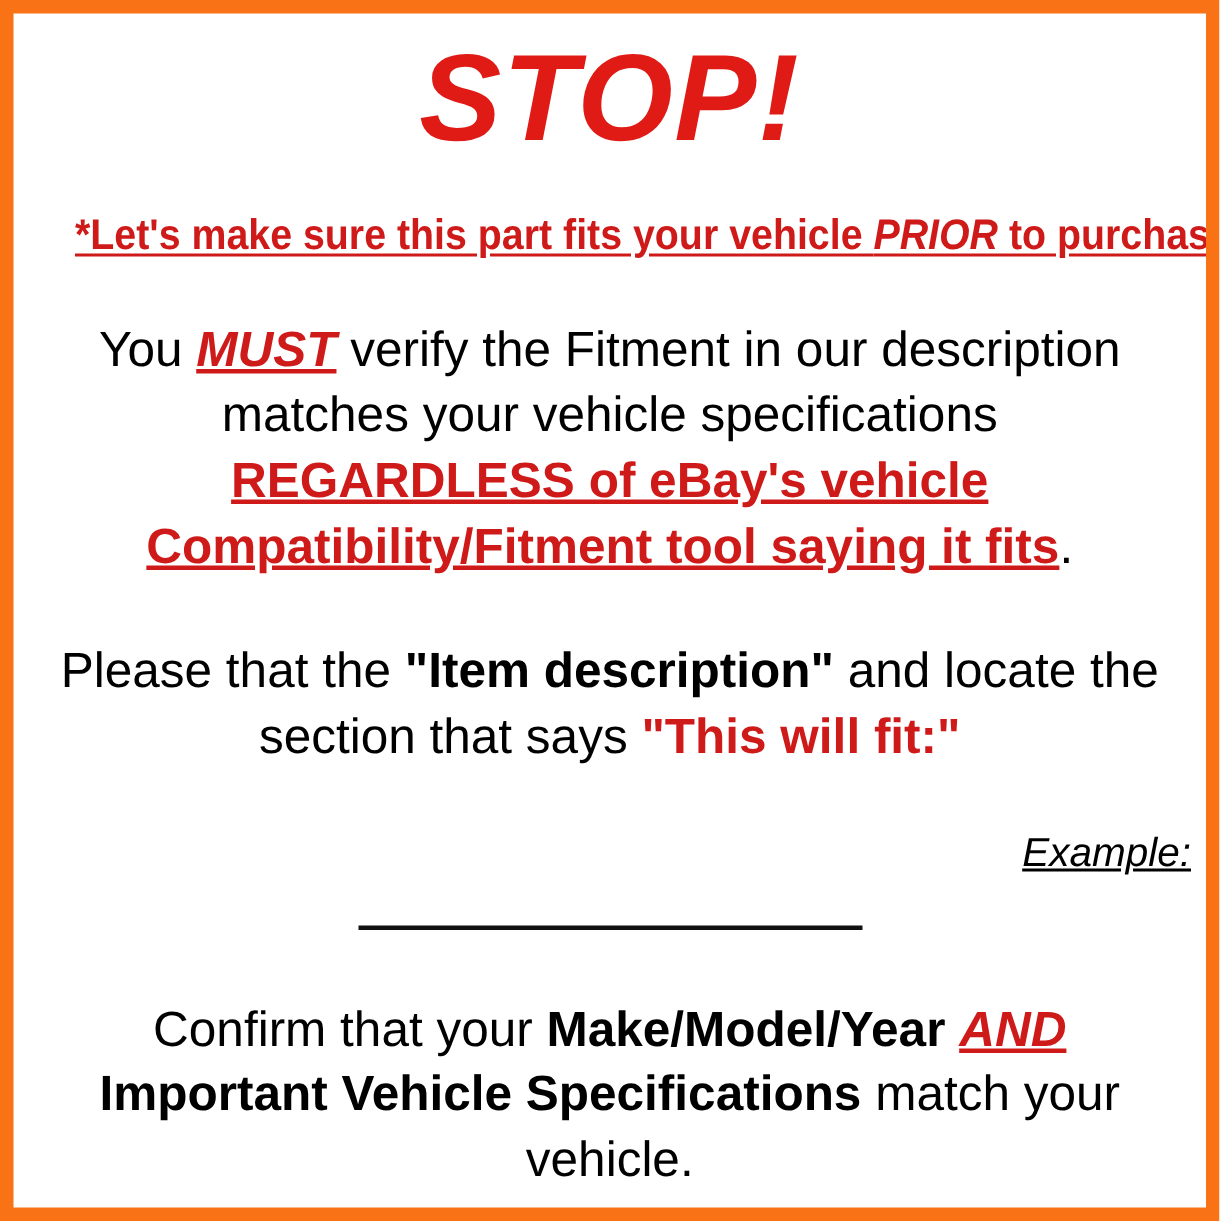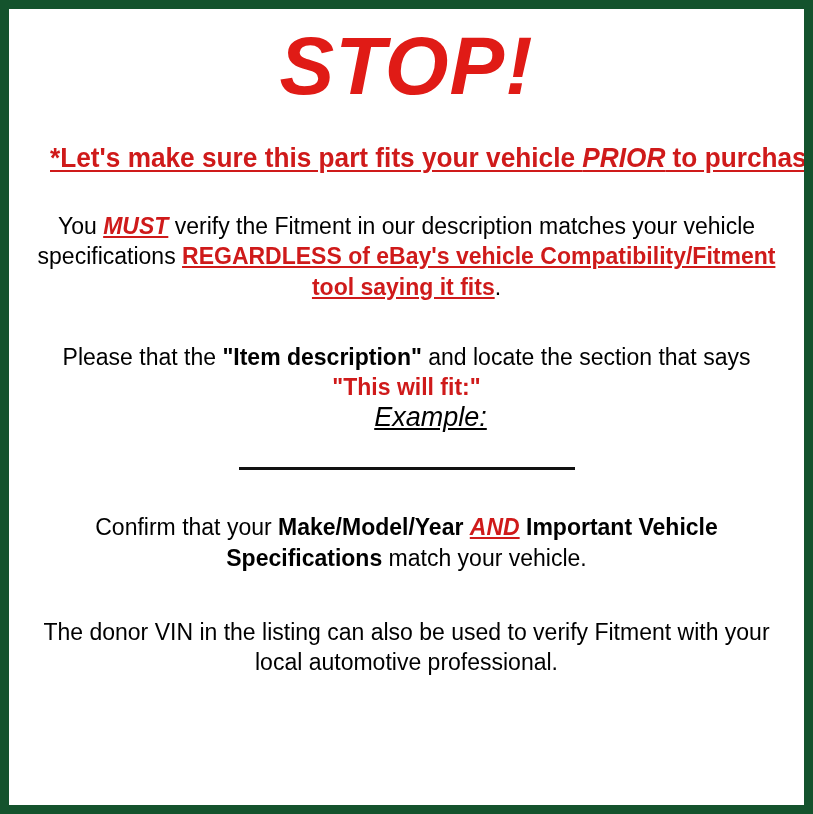--- a/index.html
+++ b/index.html
@@ -10,21 +10,21 @@
   }
   body {
     font-family: "Liberation Sans", sans-serif;
   }
   .notice-card {
     position: relative;
     width: 813px;
     height: 814px;
     box-sizing: border-box;
     background: #ffffff;
-    border: 9px solid #14532d;
+    border: 9px solid #f97316;
     overflow: hidden;
   }
   .inner {
     position: absolute;
     top: 0; left: 0; right: 0; bottom: 0;
     padding: 0 10px;
     box-sizing: border-box;
   }
 
   
@@ -54,21 +54,21 @@
     text-underline-offset: 3px;
     transform: scaleX(0.92);
     transform-origin: center;
   }
   .tagline .ital { font-style: italic; }
 
   
   .para {
     text-align: center;
     color: #000000;
-    font-size: 23px;
+    font-size: 33px;
     line-height: 1.32;
     margin: 0;
     padding: 0 18px;
   }
   .p-must   { margin-top: 38px; }
   .p-please { margin-top: 40px; }
   .p-confirm{ margin-top: 36px; }
   .p-vin    { margin-top: 44px; }
 
   .red-bold-ital-u {
@@ -85,22 +85,23 @@
     text-underline-offset: 2px;
   }
   .red-bold {
     color: #cf1a1a;
     font-weight: bold;
   }
   .blk-bold { font-weight: bold; color: #000; }
 
   
   .example-block {
+    margin-top: 42px;
     padding-left: 48px;
-    text-align: center;
+    text-align: right;
   }
   .example-label {
     color: #000000;
     font-style: italic;
     font-size: 27px;
     line-height: 1.1;
     text-decoration: underline;
     text-underline-offset: 2px;
     display: inline-block;
   }

